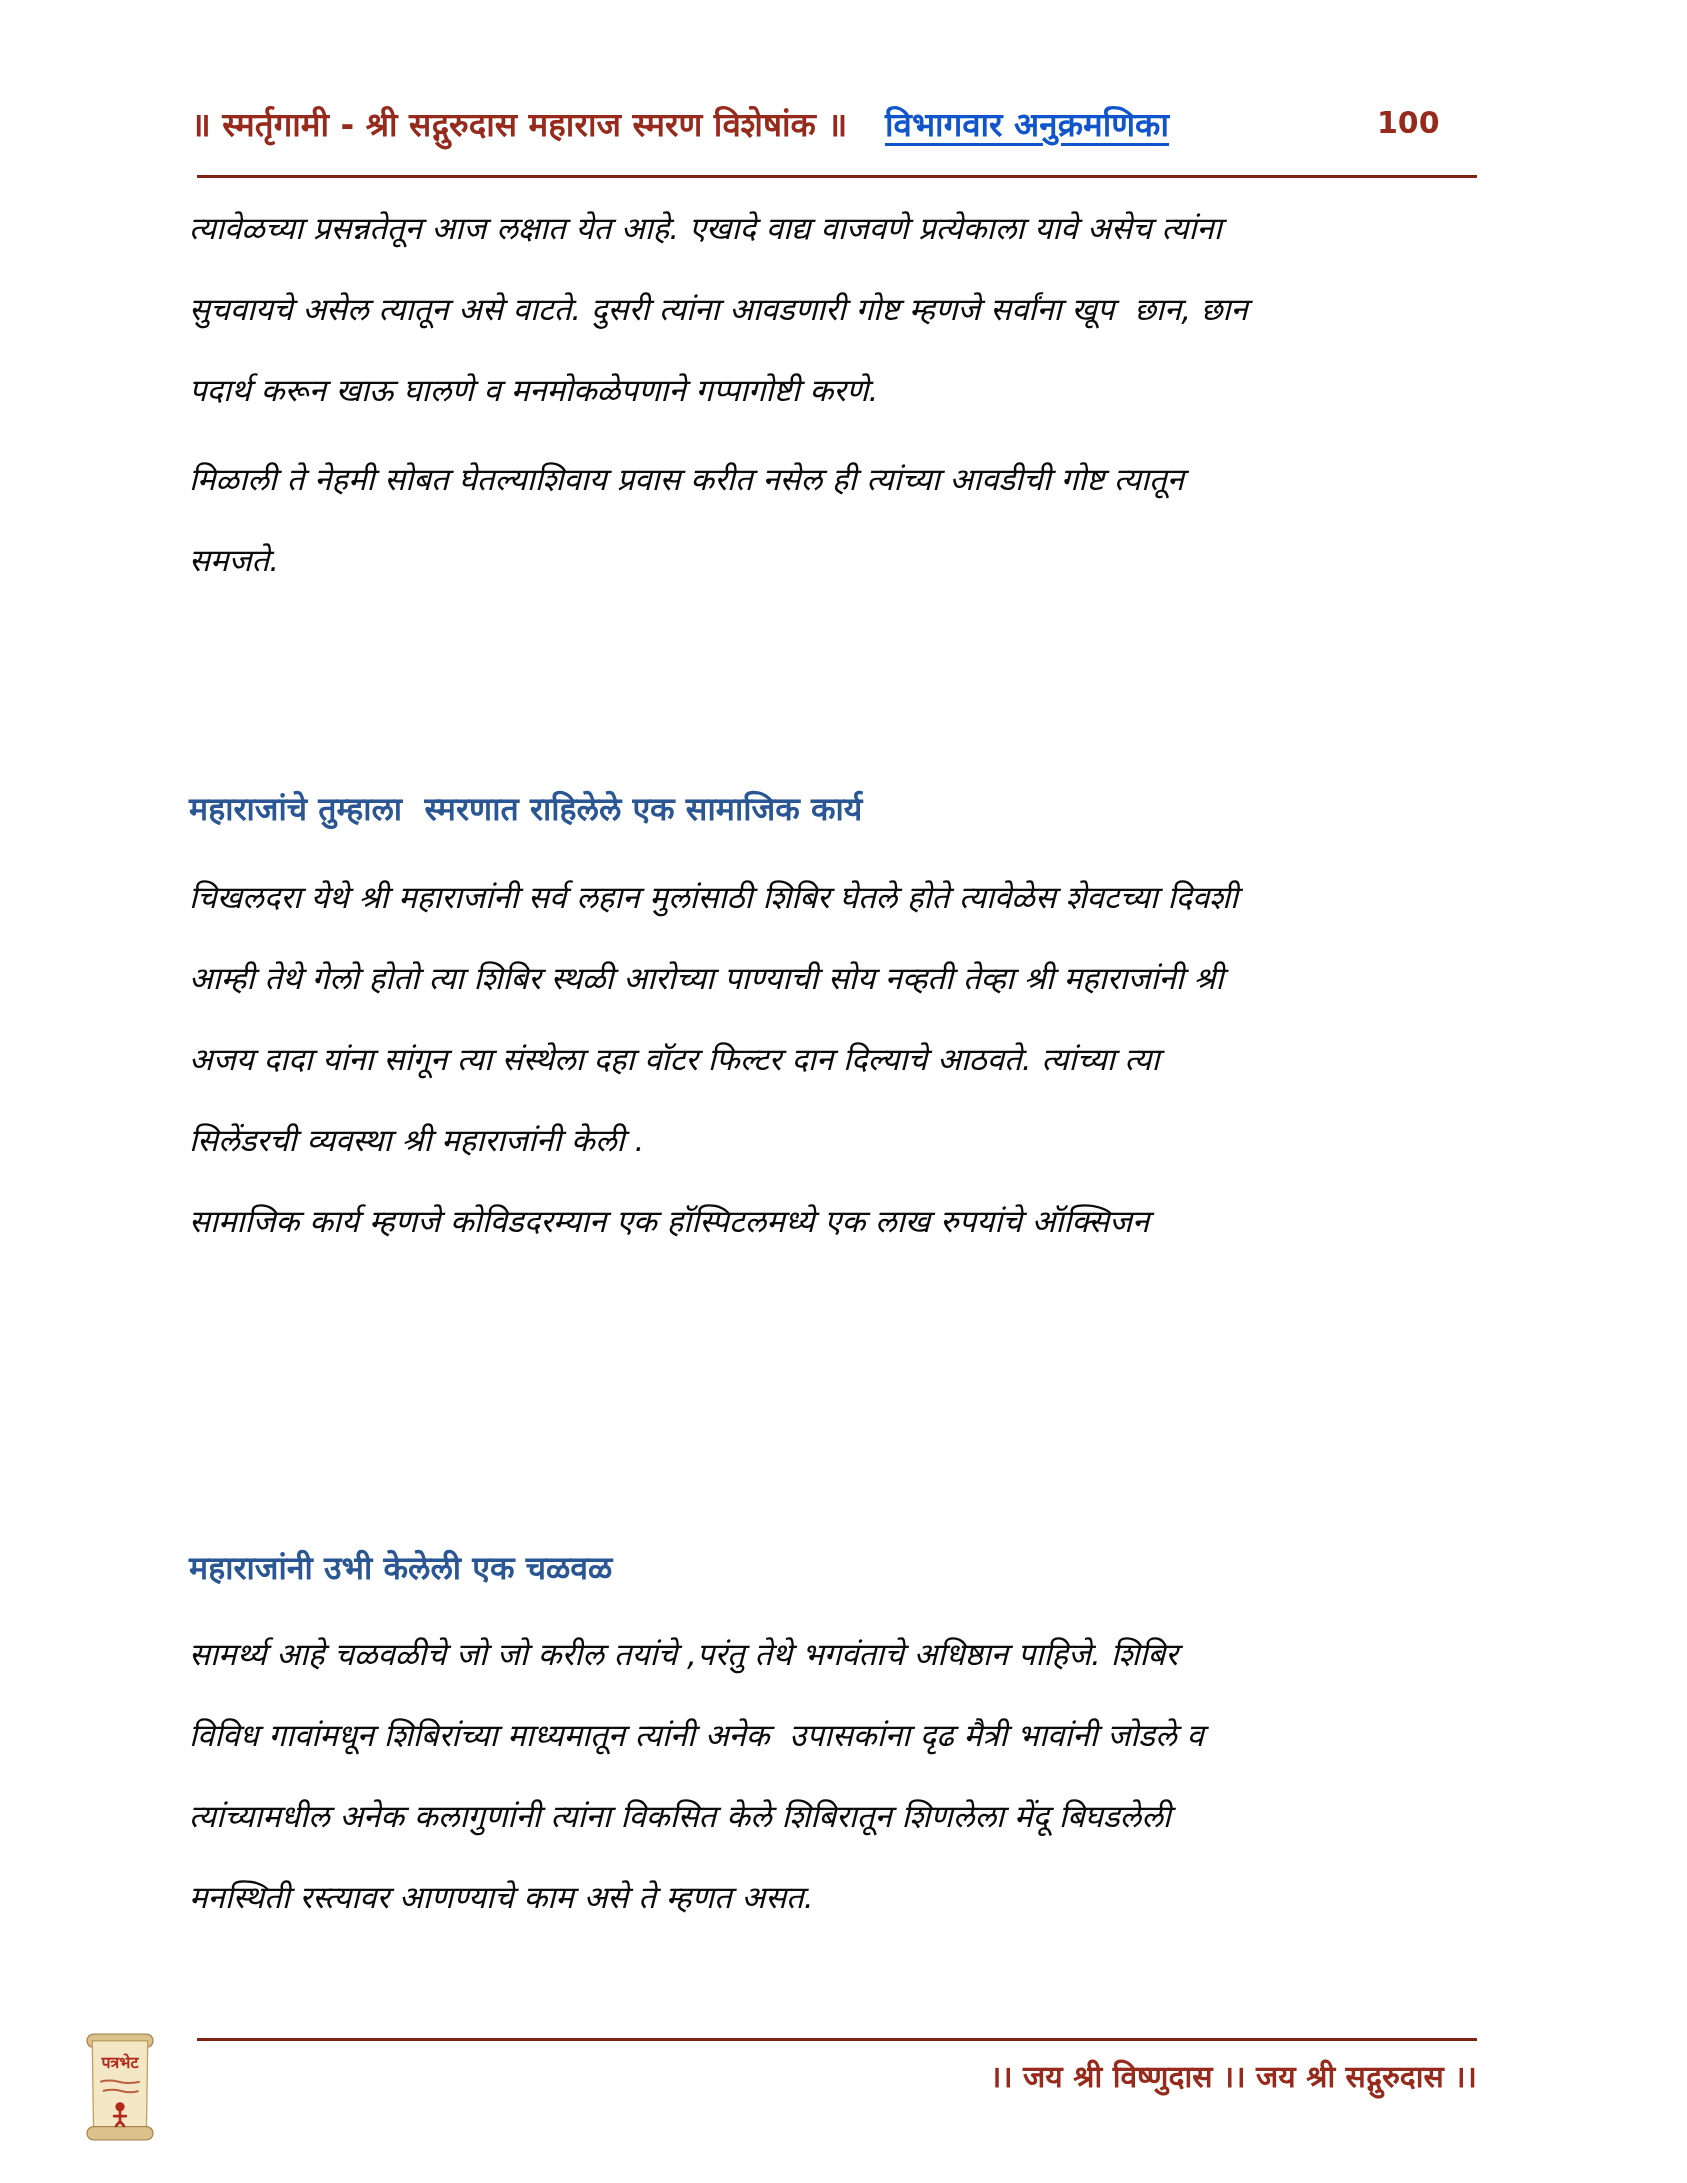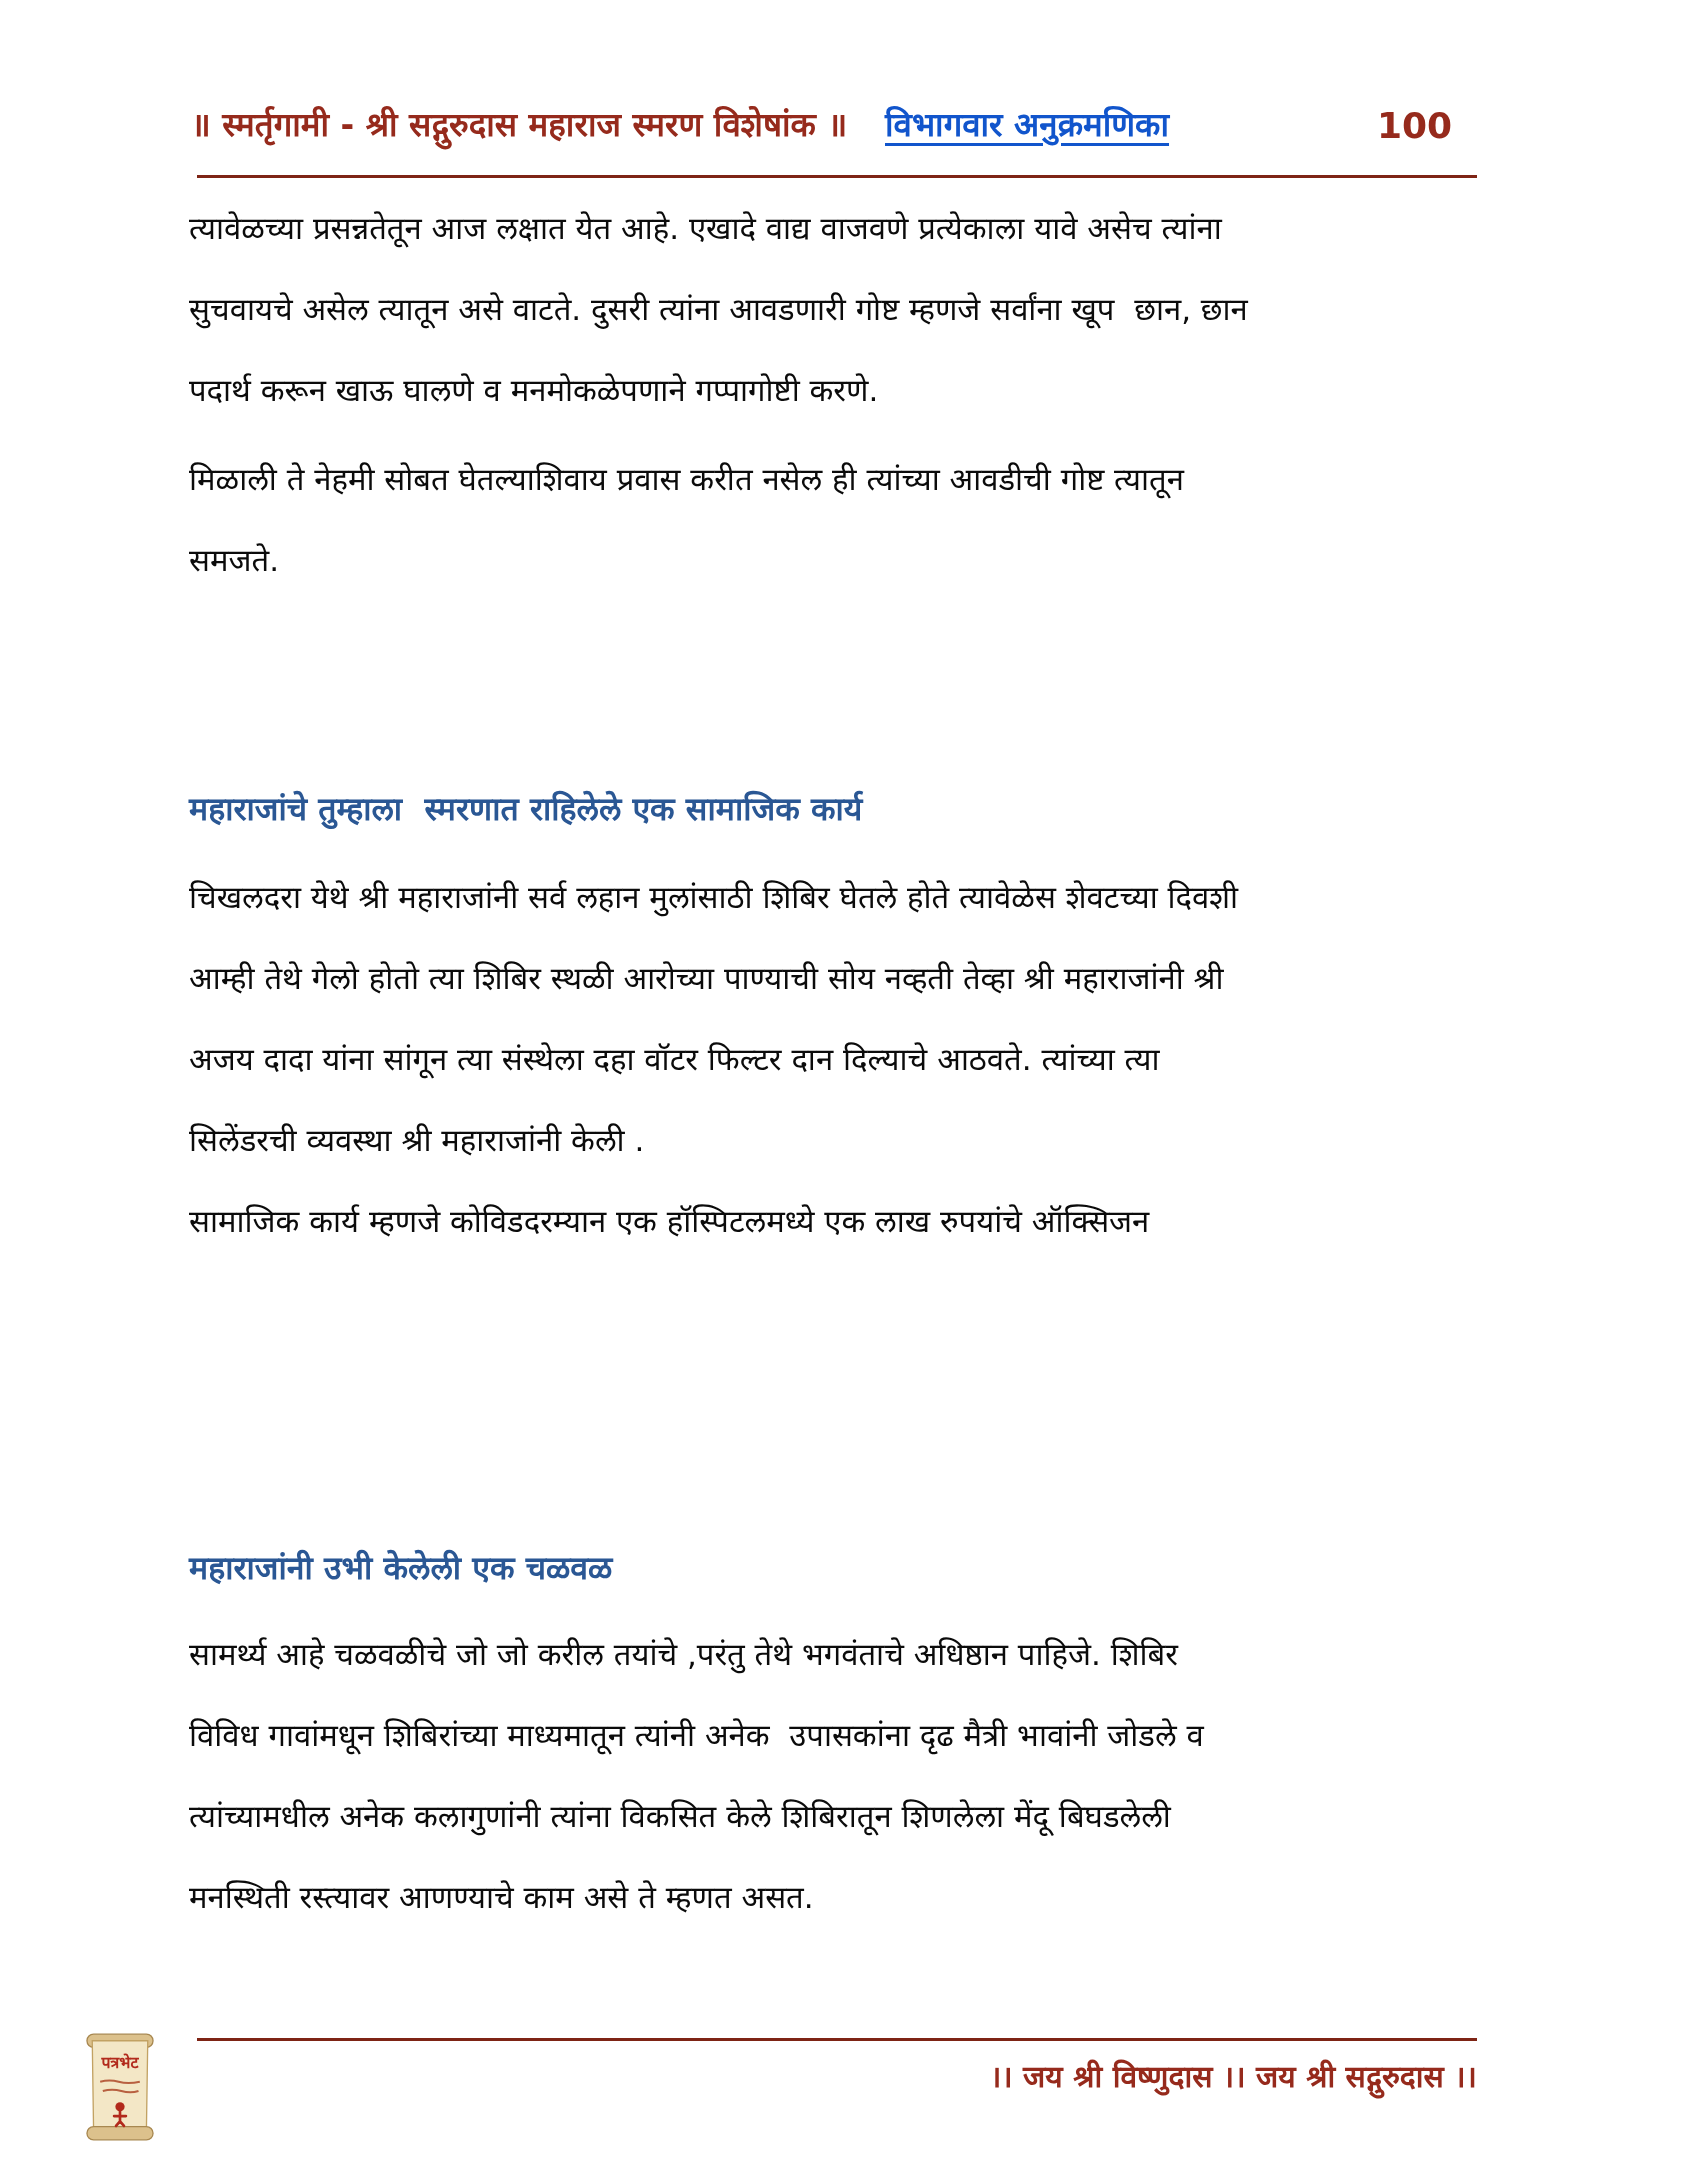--- a/index.html
+++ b/index.html
@@ -16,34 +16,34 @@
     white-space:pre;
   }
   .hdr-link{
     position:absolute;left:885px;top:101px;
     font-size:33px;font-weight:bold;color:#1155CC;
     text-decoration:underline;text-decoration-thickness:2.6px;text-underline-offset:6.6px;
     white-space:pre;cursor:pointer;
   }
   .hdr-page{
     position:absolute;left:1377px;top:105px;
-    font-size:36px;font-weight:bold;color:#962A1C;
+    font-size:30px;font-weight:bold;color:#962A1C;
   }
   .rule{
     position:absolute;left:197px;width:1280px;height:3.3px;
     background:#7E2415;
   }
   .rule-top{top:175px;}
   .rule-bottom{top:2038px;}
   .para{
     position:absolute;left:189px;width:1323px;
   }
   .bline{
     height:81px;display:flex;align-items:center;
-    font-size:31px;color:#0b0b0b;white-space:pre;
+    font-size:31px;color:#0b0b0b;white-space:pre;font-style:italic;
   }
   .heading{
     position:absolute;left:189px;width:1323px;height:53px;
     display:flex;align-items:center;
     font-size:32px;font-weight:bold;color:#2A5794;white-space:pre;
   }
   .p1{top:186px;}
   .p2{top:437px;}
   .h1{top:781px;}
   .p3{top:855px;}

